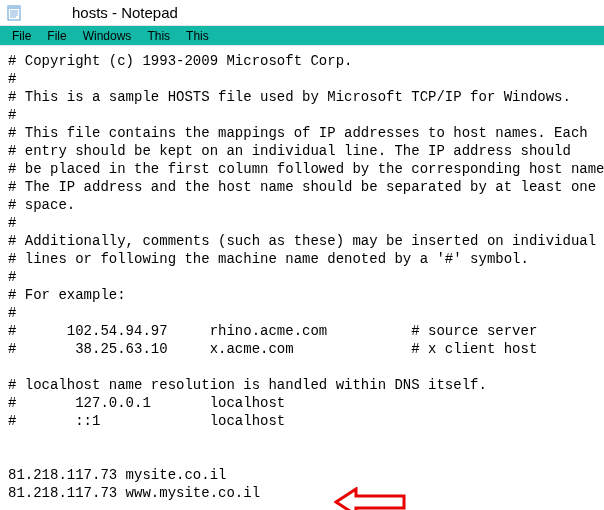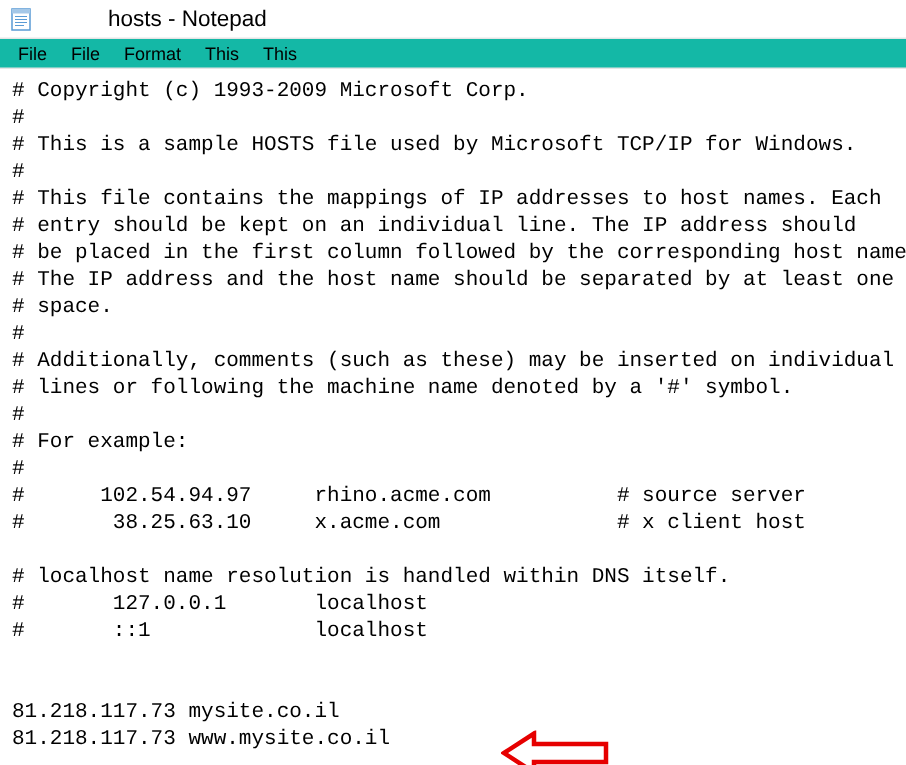--- a/index.html
+++ b/index.html
@@ -73,21 +73,21 @@
       <line x1="4" y1="10" x2="12" y2="10" stroke="#5a9bd5" stroke-width="0.8"></line>
       <line x1="4" y1="12" x2="10" y2="12" stroke="#5a9bd5" stroke-width="0.8"></line>
     </svg>
   </span>
   <span class="title-text">hosts - Notepad</span>
 </div>
 
 <div class="menubar">
   <div class="menu-item">File</div>
   <div class="menu-item">File</div>
-  <div class="menu-item">Format</div>
+  <div class="menu-item">Windows</div>
   <div class="menu-item">This</div>
   <div class="menu-item">This</div>
 </div>
 
 <div class="editor"><span id="editor-text"># Copyright (c) 1993-2009 Microsoft Corp.
 #
 # This is a sample HOSTS file used by Microsoft TCP/IP for Windows.
 #
 # This file contains the mappings of IP addresses to host names. Each
 # entry should be kept on an individual line. The IP address should

